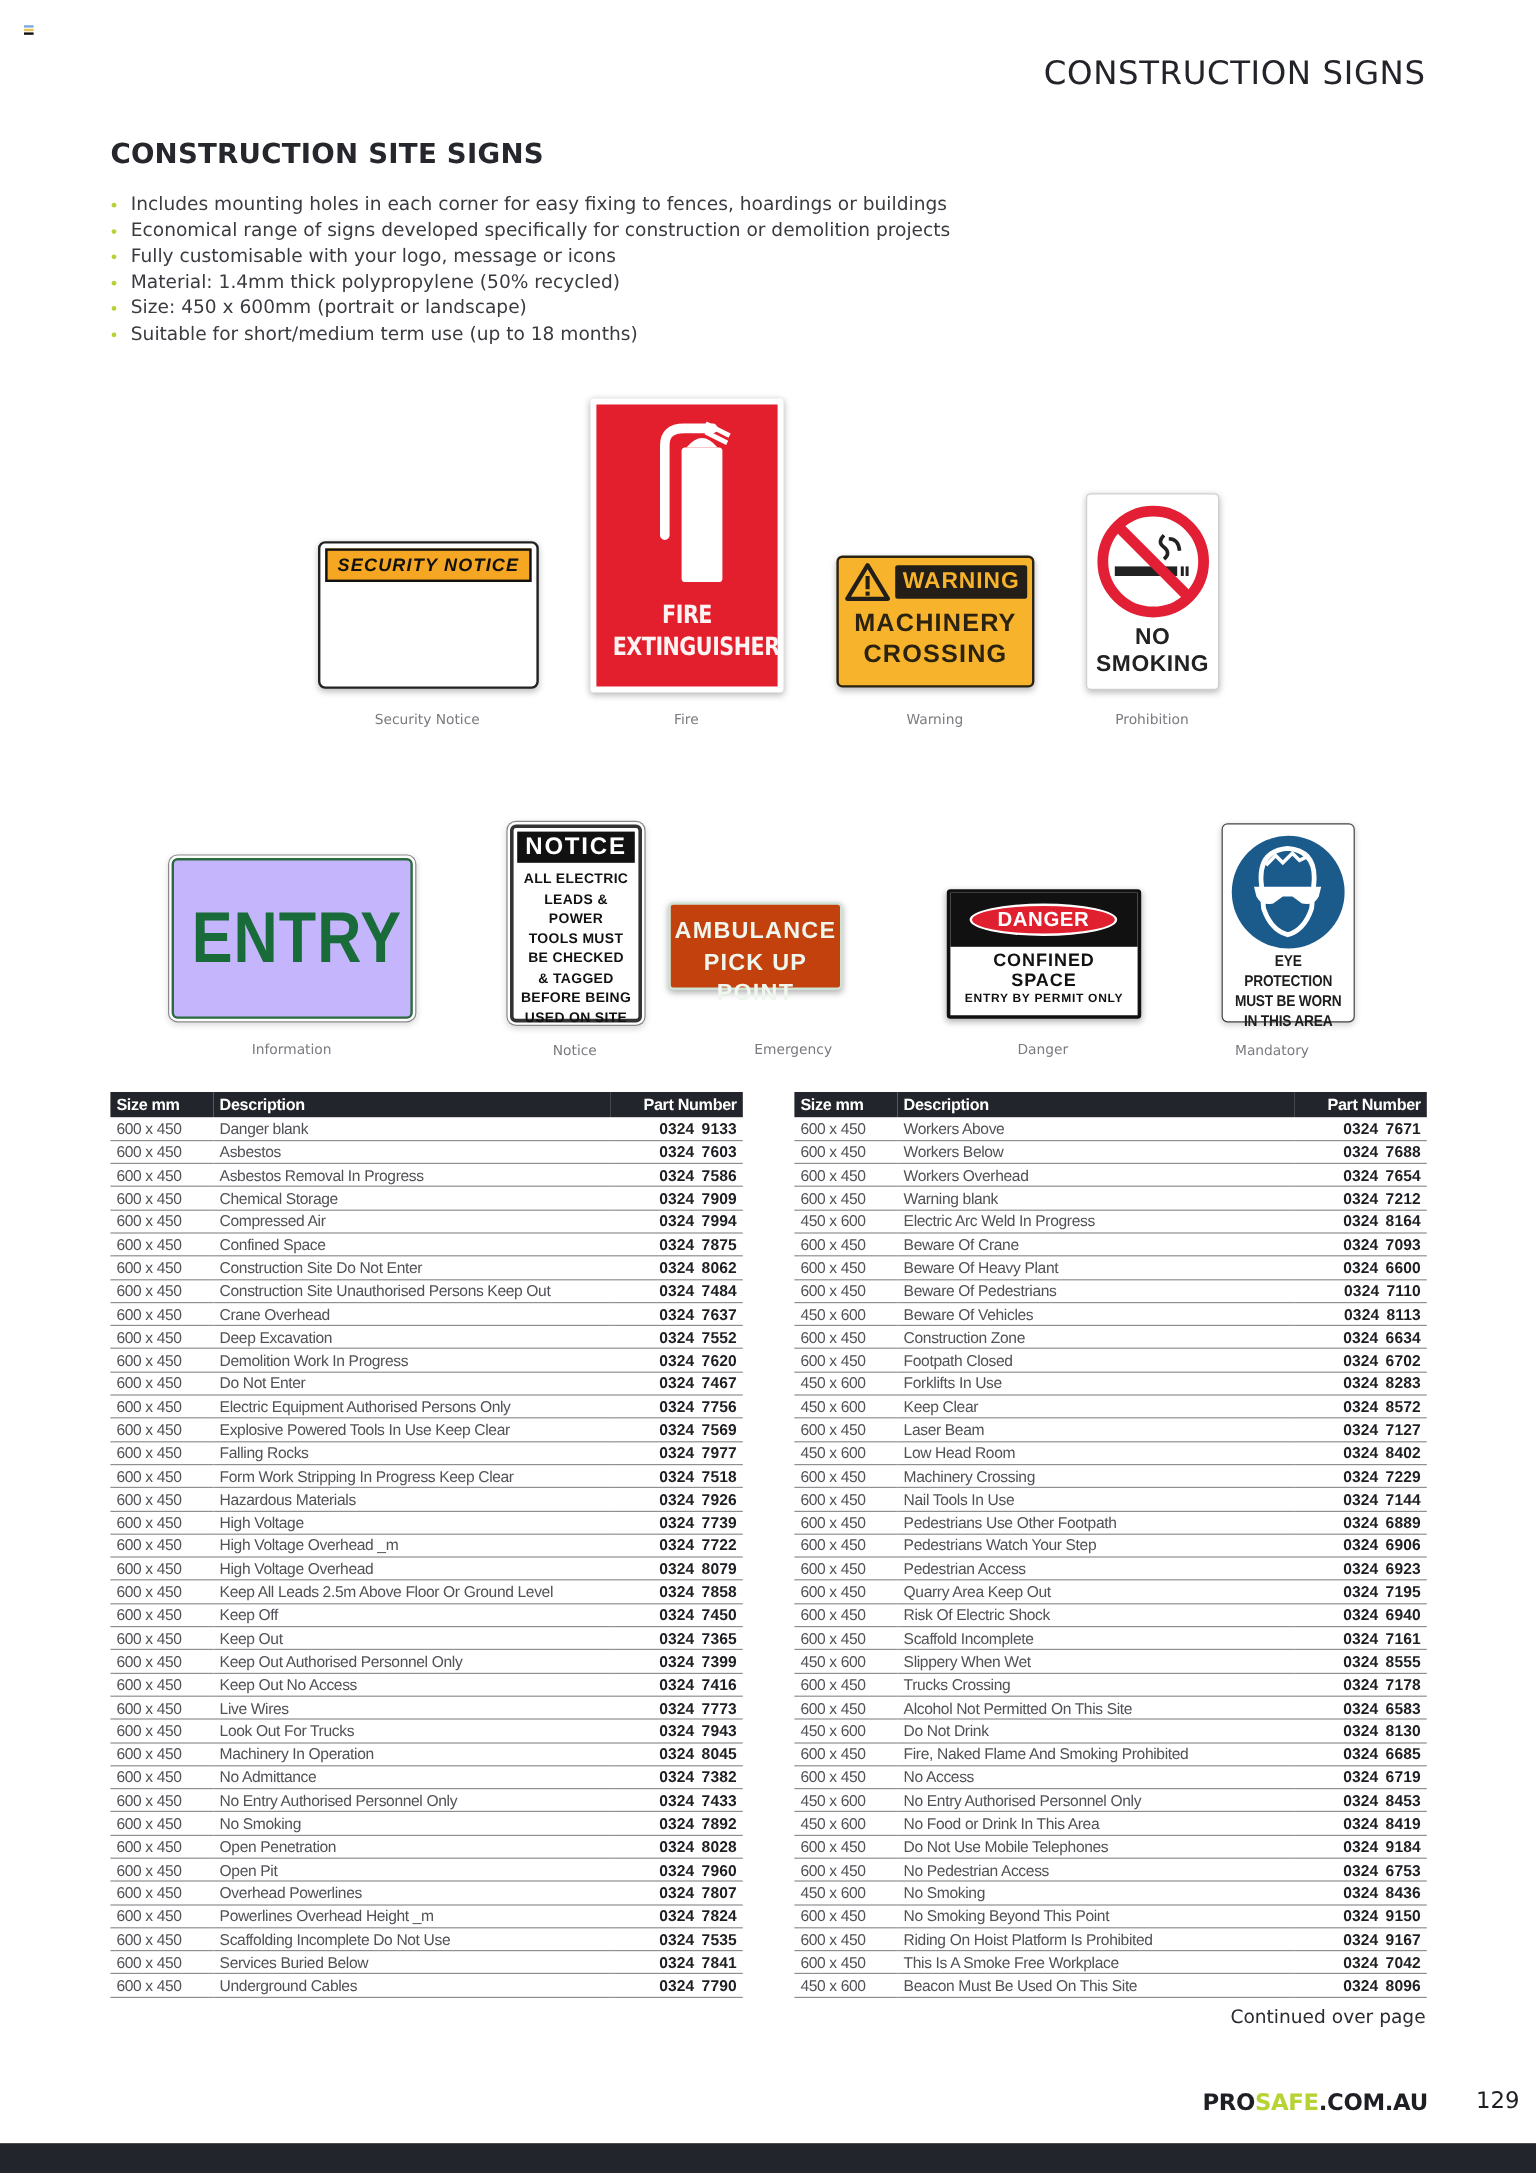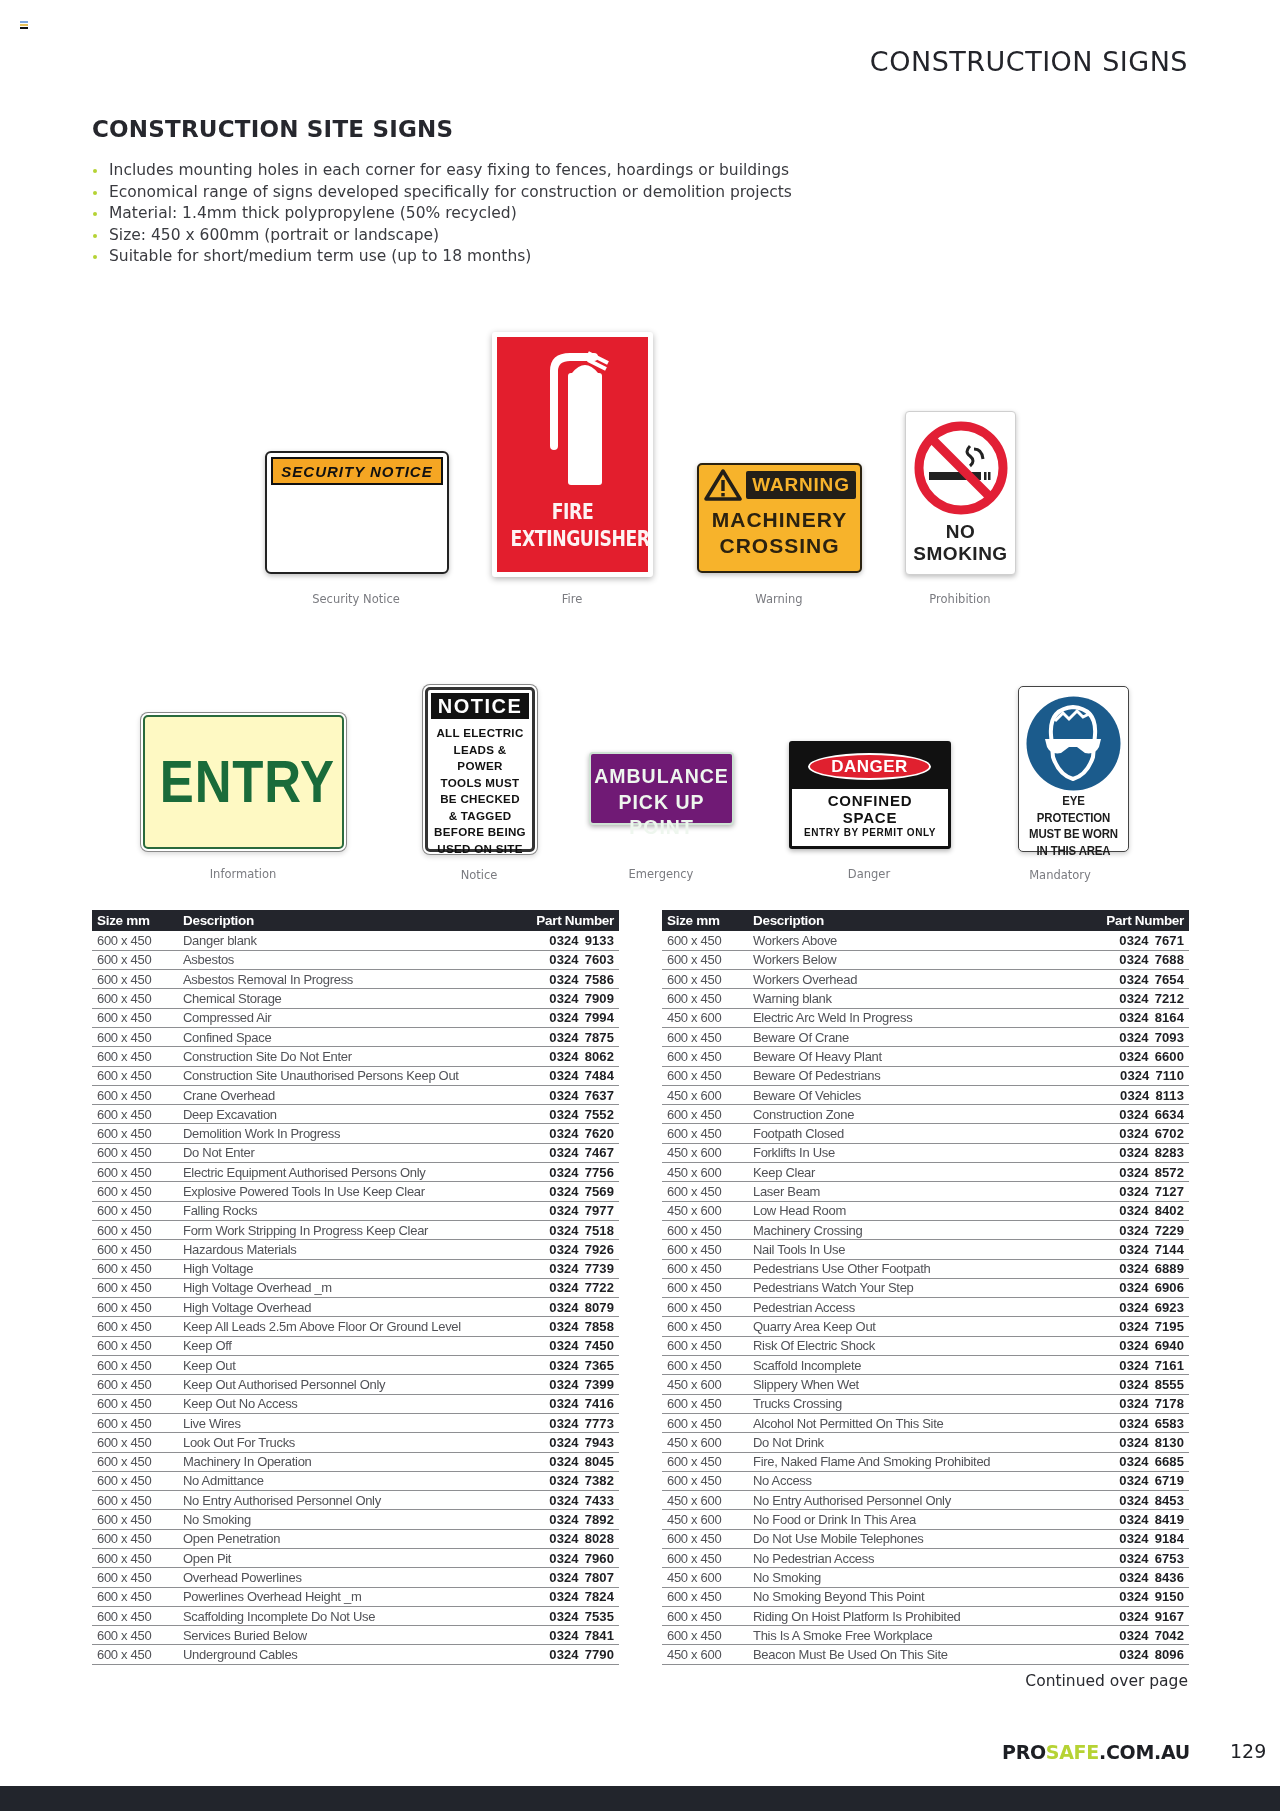--- a/index.html
+++ b/index.html
@@ -35,30 +35,30 @@
   .s-warning .tri { position: absolute; left: 5px; top: 4px; }
   .s-warning .hdr { position: absolute; left: 47px; top: 6px; width: 110px; height: 28px; background: #231f18; color: #f7b32b; font-weight: bold; font-size: 19px; display: flex; align-items: center; justify-content: center; letter-spacing: 0.8px; border-radius: 2px; }
   .s-warning .body { position: absolute; left: 0; right: 0; top: 42px; text-align: center; font-weight: bold; font-size: 21px; line-height: 26px; color: #2b2210; letter-spacing: 1px; }
 
   
   .s-nosmoke { left: 905px; top: 411px; width: 111px; height: 164px; background: #fff; border: 1px solid #cfcfcf; border-radius: 4px; box-shadow: 0 2px 5px rgba(0,0,0,0.25); }
   .s-nosmoke svg { position: absolute; left: 6px; top: 7px; }
   .s-nosmoke .txt { position: absolute; left: 0; right: 0; top: 109px; text-align: center; font-weight: bold; font-size: 19px; line-height: 22px; color: #222; letter-spacing: 0.5px; }
 
   
-  .s-entry { left: 143px; top: 715px; width: 201px; height: 134px; background: #fef9c3; border: 2px solid #2a6a3c; border-radius: 5px; box-shadow: 0 0 0 2px #fff, 0 0 0 3px #8a8a8a, 0 2px 5px 3px rgba(0,0,0,0.15); }
+  .s-entry { left: 143px; top: 715px; width: 201px; height: 134px; background: #c4b5fd; border: 2px solid #2a6a3c; border-radius: 5px; box-shadow: 0 0 0 2px #fff, 0 0 0 3px #8a8a8a, 0 2px 5px 3px rgba(0,0,0,0.15); }
   .s-entry .txt { position: absolute; left: 0; right: 0; top: 30px; text-align: center; font-weight: bold; font-size: 60px; color: #1a6b3a; letter-spacing: 1px; transform: scaleX(0.85); }
 
   
   .s-notice { left: 425px; top: 687px; width: 110px; height: 165px; background: #fff; border: 3px solid #333; border-radius: 5px; box-shadow: 0 0 0 2px #fff, 0 0 0 3px #888, 0 2px 5px 3px rgba(0,0,0,0.15); padding: 3px; }
   .s-notice .hdr { background: #111; color: #fff; text-align: center; font-weight: bold; font-size: 20px; height: 26px; line-height: 26px; letter-spacing: 1.5px; }
   .s-notice .body { text-align: center; font-weight: bold; font-size: 11.6px; line-height: 16.5px; color: #111; margin-top: 6px; letter-spacing: 0.3px; }
 
   
-  .s-amb { left: 589px; top: 752px; width: 145px; height: 73px; background: #701a75; border: 2px solid #cfe3d4; border-radius: 4px; box-shadow: 0 2px 5px rgba(0,0,0,0.3); }
+  .s-amb { left: 557px; top: 752px; width: 145px; height: 73px; background: #c2410c; border: 2px solid #cfe3d4; border-radius: 4px; box-shadow: 0 2px 5px rgba(0,0,0,0.3); }
   .s-amb .txt { position: absolute; left: 0; right: 0; top: 10px; text-align: center; font-weight: bold; font-size: 19.5px; line-height: 25.5px; color: #eef6ee; letter-spacing: 1px; }
 
   
   .s-danger { left: 789px; top: 741px; width: 162px; height: 108px; background: #fff; border: 3px solid #111; border-radius: 3px; box-shadow: 0 2px 5px rgba(0,0,0,0.3); }
   .s-danger .hdr { height: 45px; background: #111; position: relative; }
   .s-danger .oval { position: absolute; left: 16px; top: 9px; width: 123px; height: 27px; border-radius: 50%; background: #e0202f; border: 2px solid #fff; color: #fff; font-weight: bold; font-size: 17px; display: flex; align-items: center; justify-content: center; letter-spacing: 0.5px; }
   .s-danger .body { text-align: center; font-weight: bold; color: #111; }
   .s-danger .l1 { font-size: 15px; line-height: 17px; margin-top: 3px; letter-spacing: 0.8px; }
   .s-danger .l2 { font-size: 10px; line-height: 14px; letter-spacing: 0.6px; }
 
@@ -93,20 +93,21 @@
     <span style="background:#e8c25a"></span>
     <span style="background:#111"></span>
 </div>
 
 <h2 class="section-heading">CONSTRUCTION SIGNS</h2>
 <h1 class="page-title">CONSTRUCTION SITE SIGNS</h1>
 
 <ul class="features">
   <li>Includes mounting holes in each corner for easy fixing to fences, hoardings or buildings</li>
   <li>Economical range of signs developed specifically for construction or demolition projects</li>
+  <li>Fully customisable with your logo, message or icons</li>
   <li>Material: 1.4mm thick polypropylene (50% recycled)</li>
   <li>Size: 450 x 600mm (portrait or landscape)</li>
   <li>Suitable for short/medium term use (up to 18 months)</li>
 </ul>
 
 <div class="sign s-security">
   <div class="hdr">SECURITY NOTICE</div>
 </div>
 <div class="caption" style="left:276px;top:592px;">Security Notice</div>
 

